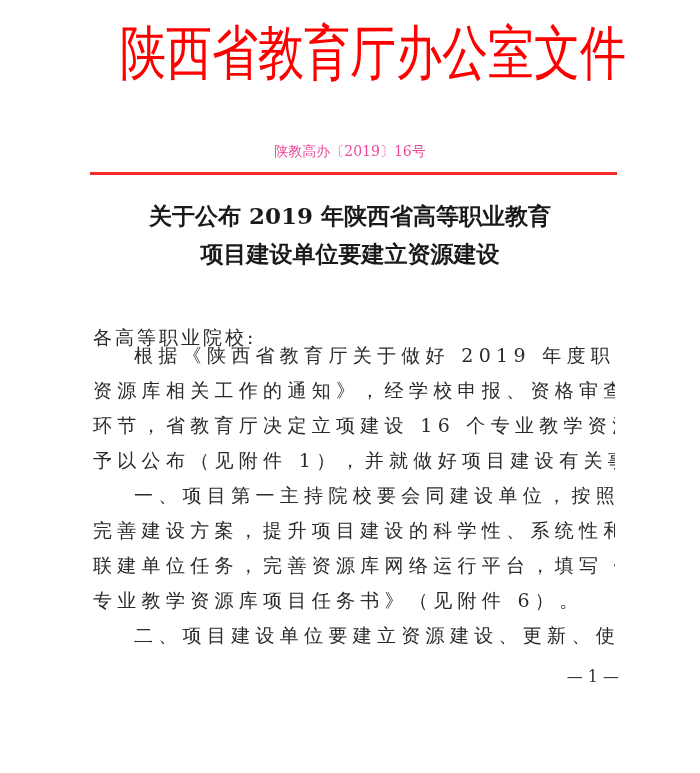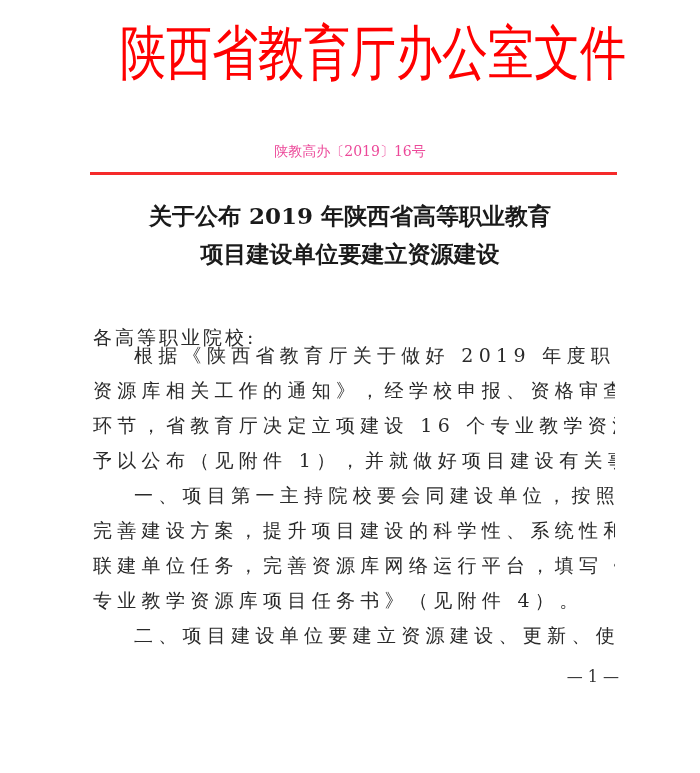--- a/index.html
+++ b/index.html
@@ -110,18 +110,18 @@
 
   <div class="body-line" style="top:309px; letter-spacing:3px;margin-top:16px;">各高等职业院校:</div>
 
   <div class="body-line indent" style="top:343px;">根据《陕西省教育厅关于做好 2019 年度职业教育专业教学</div>
   <div class="body-line" style="top:378px;">资源库相关工作的通知》，经学校申报、资格审查、专家评审等</div>
   <div class="body-line" style="top:413px;">环节，省教育厅决定立项建设 16 个专业教学资源库，现将名单</div>
   <div class="body-line" style="top:448px;">予以公布（见附件 1），并就做好项目建设有关事宜通知如下。</div>
   <div class="body-line indent" style="top:483px;">一、项目第一主持院校要会同建设单位，按照专家意见修改</div>
   <div class="body-line" style="top:518px;">完善建设方案，提升项目建设的科学性、系统性和可行性。明确</div>
   <div class="body-line" style="top:553px;">联建单位任务，完善资源库网络运行平台，填写《高等职业教育</div>
-  <div class="body-line" style="top:588px;">专业教学资源库项目任务书》（见附件 4）。</div>
+  <div class="body-line" style="top:588px;">专业教学资源库项目任务书》（见附件 6）。</div>
   <div class="body-line indent" style="top:623px;">二、项目建设单位要建立资源建设、更新、使用、运行、推</div>
 
   <div class="page-number">— 1 —</div>
 
 </div>
 
 </body></html>

